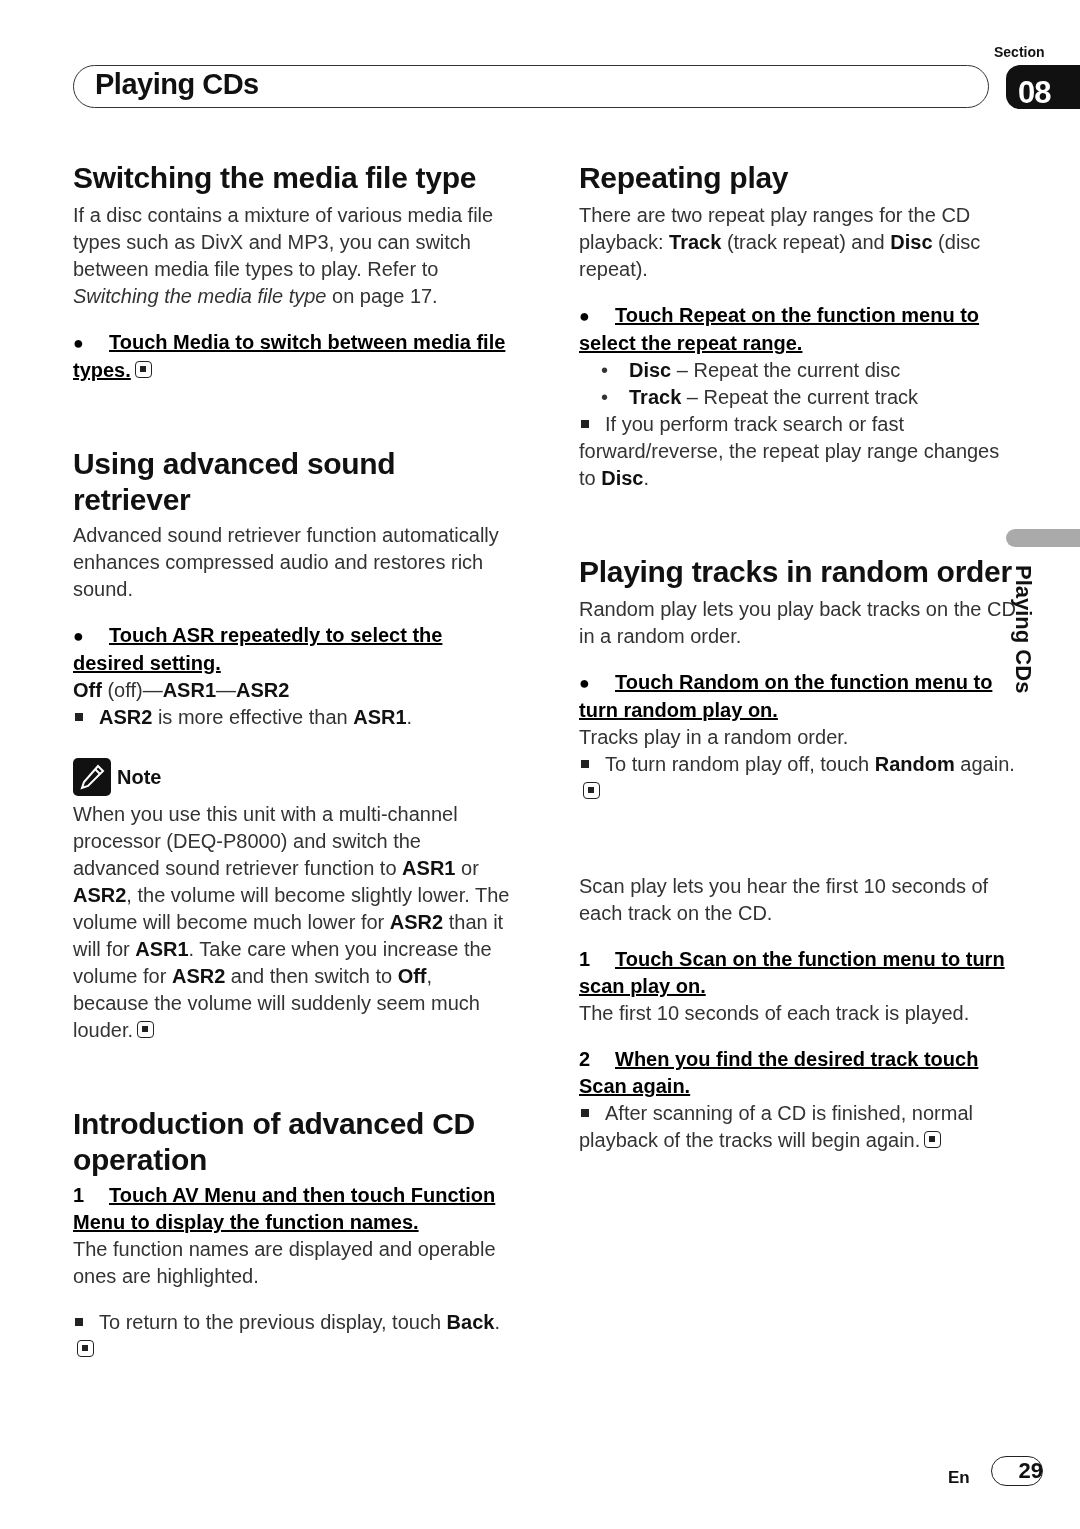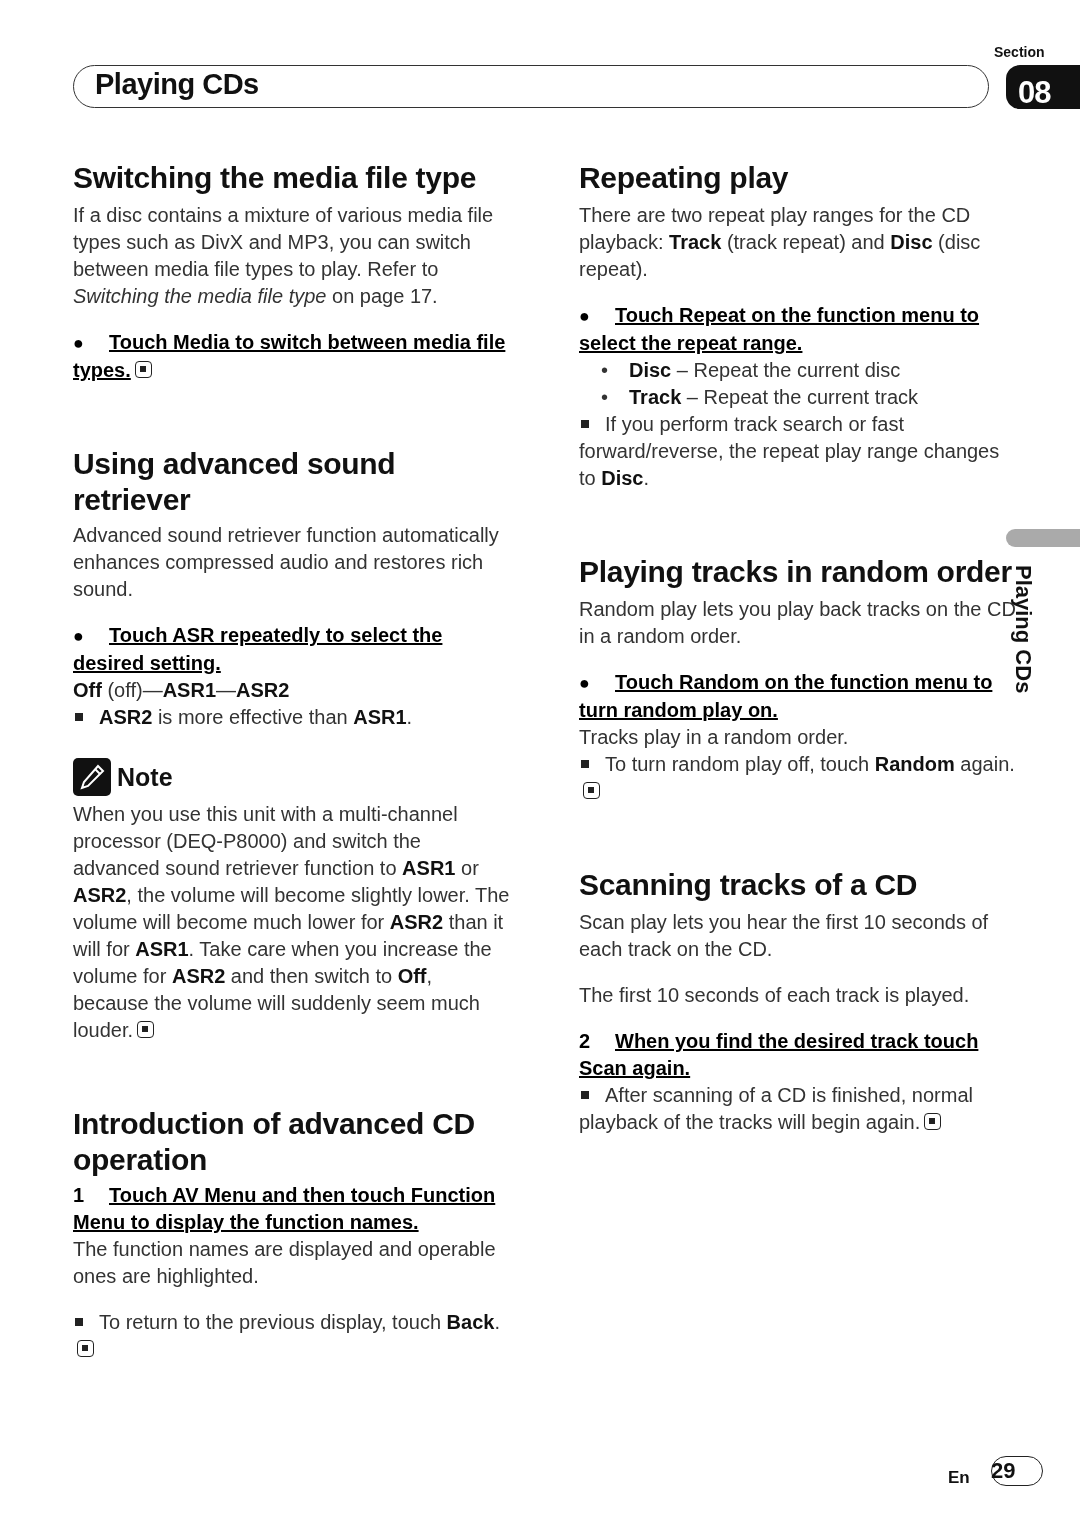--- a/index.html
+++ b/index.html
@@ -34,31 +34,31 @@
   .endmark { display: inline-block; width: 17px; height: 17px; border: 1.5px solid #222; border-radius: 4px;
              box-sizing: border-box; position: relative; vertical-align: -1px; margin-left: 4px; }
   .endmark::after { content: ""; position: absolute; left: 4px; top: 4px; width: 6px; height: 6px; background: #222; }
 
   .gap-s { height: 19px; }
   .gap-l { height: 62px; }
 
   .note-head { display: flex; align-items: center; height: 40px; }
   .note-icon { width: 38px; height: 38px; background: #111; border-radius: 5px; display: flex;
                align-items: center; justify-content: center; margin-right: 6px; }
-  .note-title { font-size: 25px; font-weight: bold; color: #111; }
+  .note-title { font-size: 20px; font-weight: bold; color: #111; }
 
   
   .side-bar { left: 1006px; top: 529px; width: 80px; height: 18px; background: #aaa; border-radius: 9px 0 0 9px; }
   .side-label { left: 1010px; top: 565px; writing-mode: vertical-rl; font-size: 22px; font-weight: bold; color: #111; }
 
   
   .footer-lang { left: 948px; top: 1468px; font-size: 17px; font-weight: bold; color: #111; }
   .page-pill { left: 991px; top: 1456px; width: 52px; height: 30px; border: 1.5px solid #222;
                border-radius: 15px; box-sizing: border-box; }
-  .page-num { left: 991px; top: 1458px; width: 52px; text-align: left; font-size: 22px; font-weight: bold; color: #111; }
+  .page-num { left: 991px; top: 1458px; width: 52px; text-align: right; font-size: 22px; font-weight: bold; color: #111; }
 </style>
 </head>
 <body>
 
 <div class="abs section-label">Section</div>
 <div class="abs title-pill"></div>
 <div class="abs title-text">Playing CDs</div>
 <div class="abs section-tab"></div>
 <div class="abs section-num">08</div>
 
@@ -114,24 +114,24 @@
   <div class="gap-l"></div>
   <h2>Playing tracks in random order</h2>
   <div style="height:6px"></div>
   <p class="body">Random play lets you play back tracks on the CD in a random order.</p>
   <div class="gap-s"></div>
   <p class="step"><span class="bullet-dot">●</span><span>Touch Random on the function menu to turn random play on.</span></p>
   <p class="body">Tracks play in a random order.</p>
   <p class="body"><span class="sq"></span><span>To turn random play off, touch </span><b>Random</b><span> again.</span><span class="endmark"></span></p>
 
   <div class="gap-l"></div>
-  <h2>Scanning tracks of a CD</h2>
   <div style="height:6px"></div>
   <p class="body">Scan play lets you hear the first 10 seconds of each track on the CD.</p>
   <div class="gap-s"></div>
+  <p class="step"><span class="num">1</span><span>Touch Scan on the function menu to turn scan play on.</span></p>
   <p class="body">The first 10 seconds of each track is played.</p>
   <div class="gap-s"></div>
   <p class="step"><span class="num">2</span><span>When you find the desired track touch Scan again.</span></p>
   <p class="body"><span class="sq"></span><span>After scanning of a CD is finished, normal playback of the tracks will begin again.</span><span class="endmark"></span></p>
 </div>
 
 <div class="abs side-bar"></div>
 <div class="abs side-label">Playing CDs</div>
 
 <div class="abs footer-lang">En</div>

